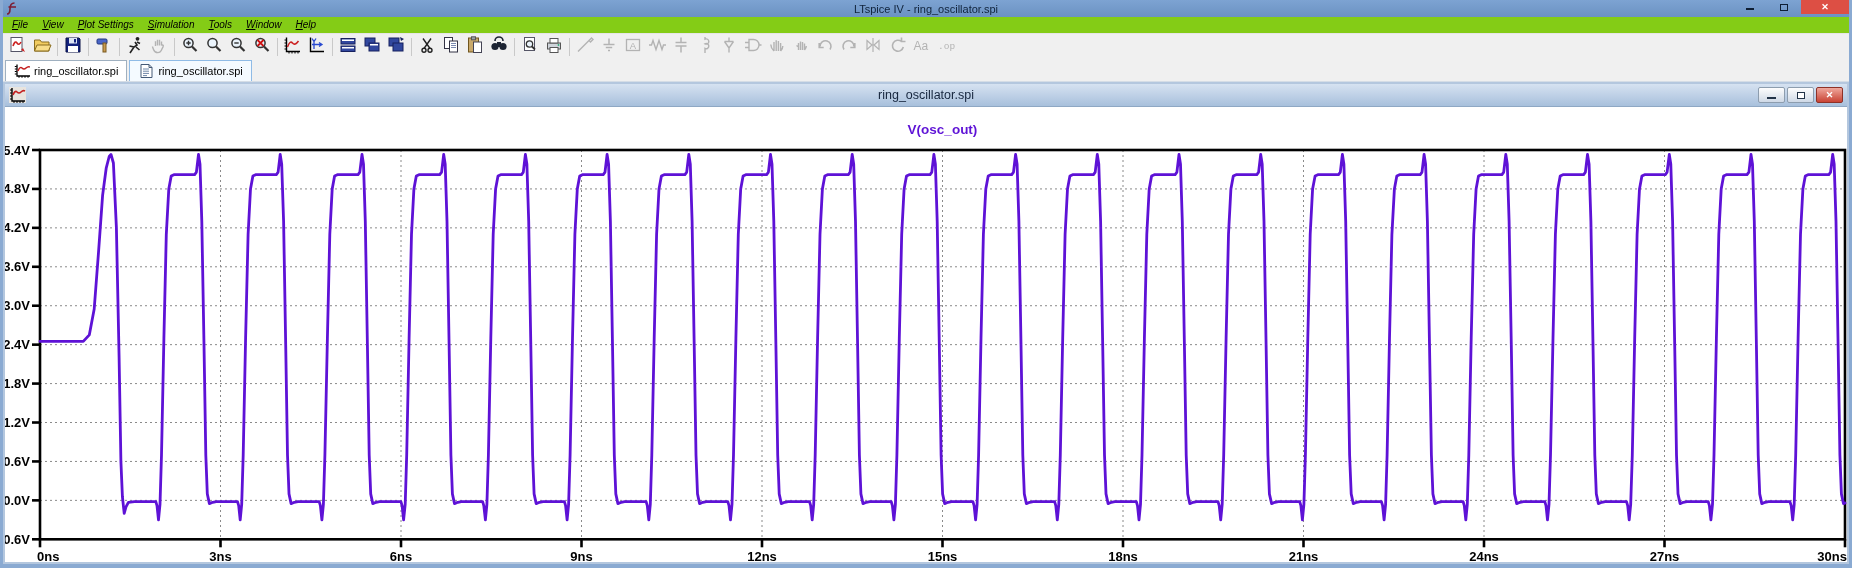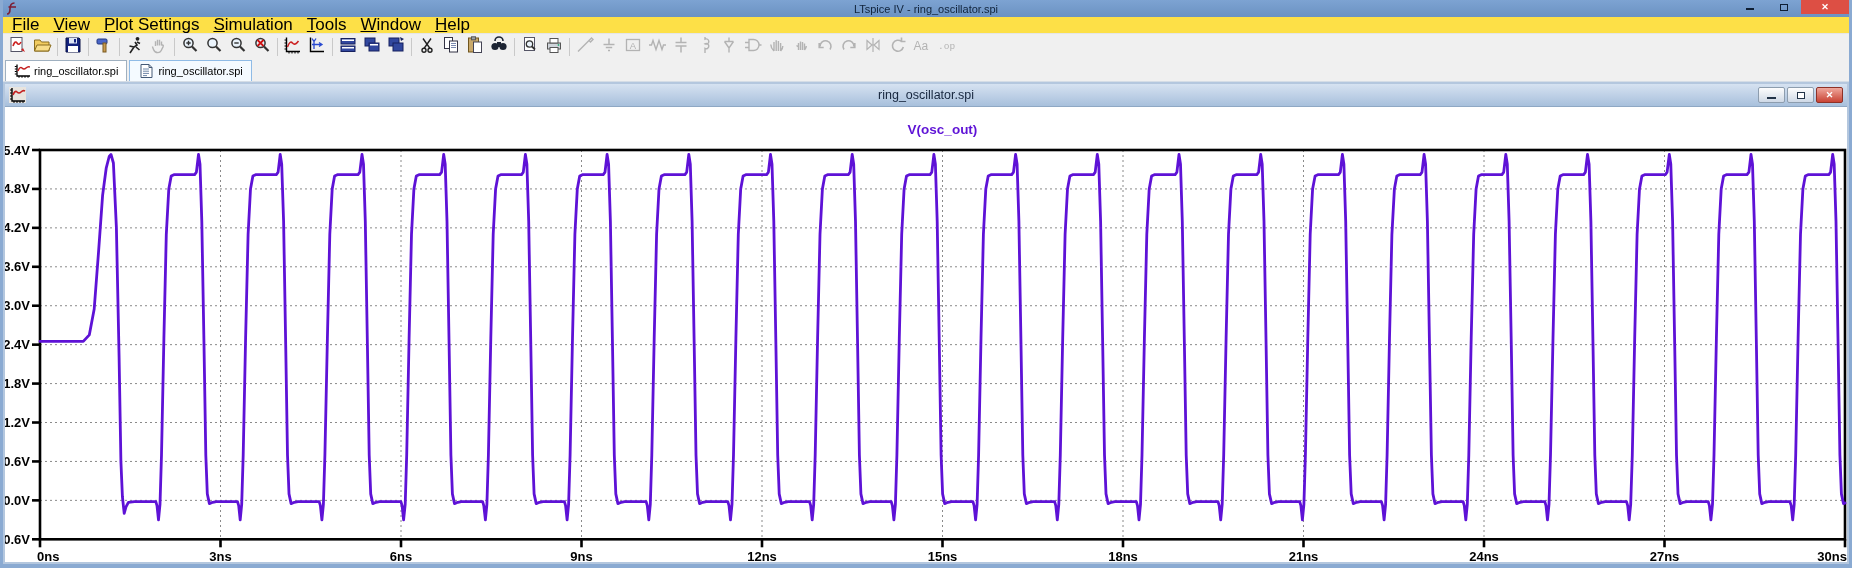--- a/index.html
+++ b/index.html
@@ -15,22 +15,22 @@
   .title-text { position:absolute; left:0; right:0; text-align:center; font-size:11px; line-height:14px;
     color:#10233b; }
   .win-controls { position:absolute; right:0; top:0; height:14px; display:flex; }
   .win-btn { height:14px; display:flex; align-items:center; justify-content:center; font-size:9px; color:#0e1e33; }
   .win-btn.min, .win-btn.max { width:34px; }
   .win-btn.close { width:48px; background:#dd4f44; color:#fff; font-weight:bold; }
   .glyph-dash { width:8px; border-bottom:2px solid #0e1e33; margin-top:4px; }
   .glyph-square { width:8px; height:7px; border:1.5px solid #0e1e33; }
 
   
-  .menubar { height:16px; background:#fde047; display:flex; align-items:center; padding-left:2px;
-    font-size:17px; color:#000; flex:0 0 auto; }
+  .menubar { height:16px; background:#84cc16; display:flex; align-items:center; padding-left:2px;
+    font-size:10px; color:#000; flex:0 0 auto;font-style:italic; }
   .menu-item { padding:0 7px; line-height:16px; cursor:default; }
 
   
   .toolbar { height:26px; background:#f0f0f0; display:flex; align-items:center; padding-left:3px;
     border-top:1px solid #e6e6e6; flex:0 0 auto; }
   .tb-btn { width:24px; height:24px; display:flex; align-items:center; justify-content:center; }
   .tb-sep { width:1px; height:18px; background:#c9c9c9; margin:0 3px; }
 
   
   .tabbar { height:23px; background:#f0f0f0; display:flex; align-items:flex-end; padding-left:2px;

